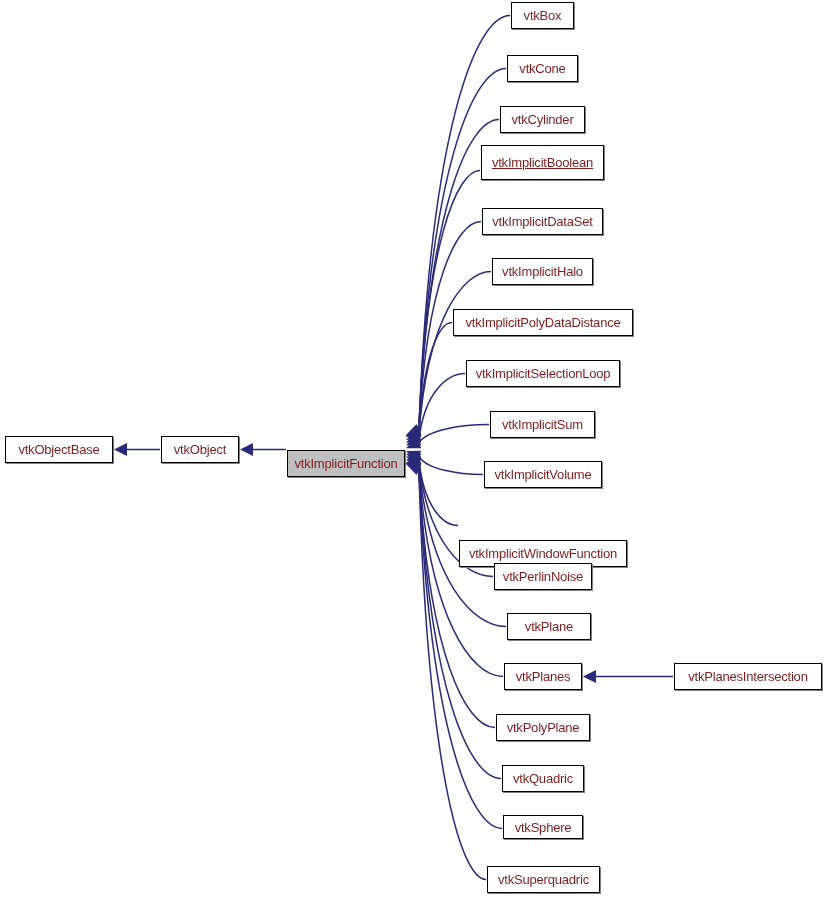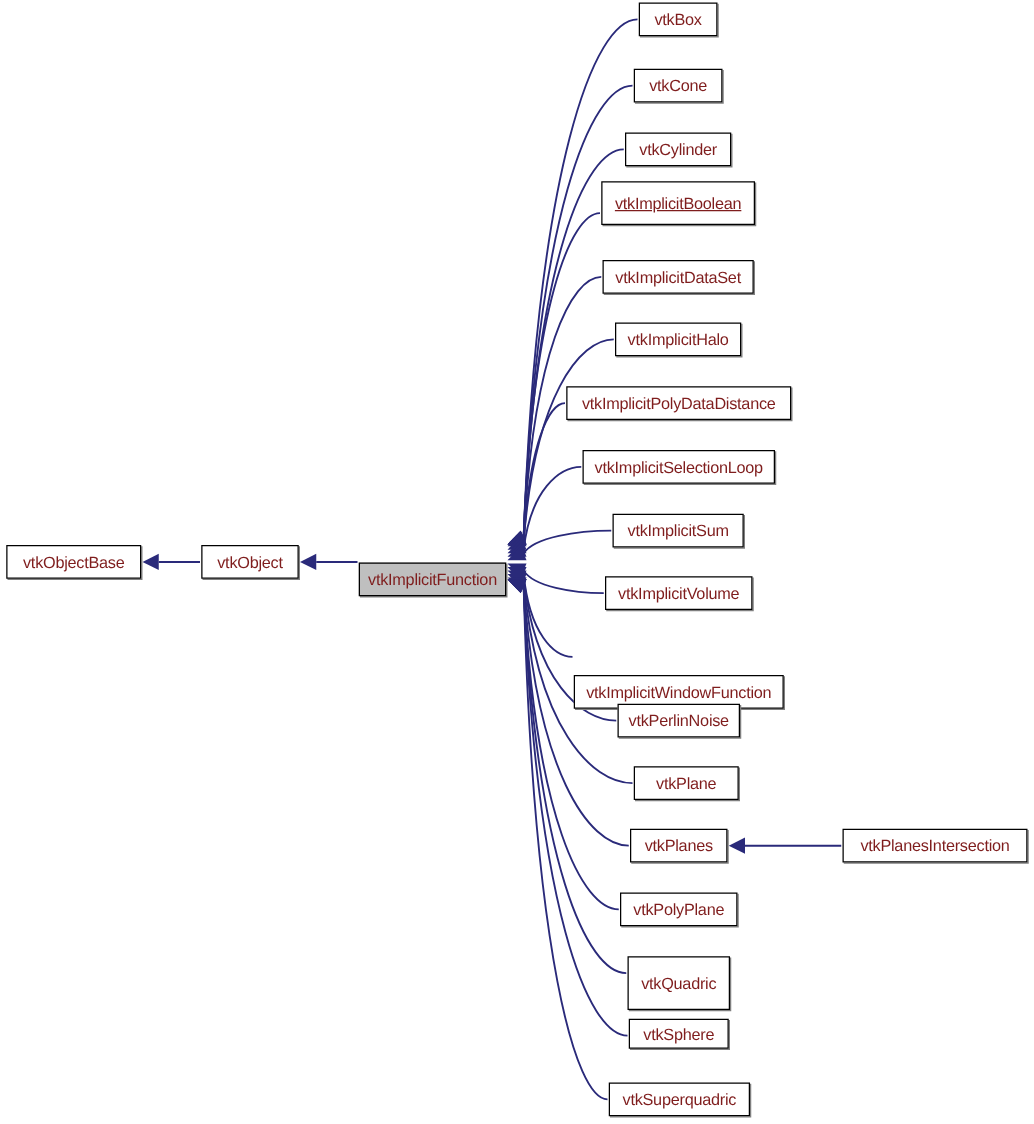--- a/index.html
+++ b/index.html
@@ -154,21 +154,21 @@
       </div>
       <div class="node" style="left: 507px; top: 613px; width: 84px; height: 27px;">
         <span class="lbl">vtkPlane</span>
       </div>
       <div class="node" style="left: 504px; top: 663px; width: 78px; height: 27px;">
         <span class="lbl">vtkPlanes</span>
       </div>
       <div class="node" style="left: 496px; top: 714px; width: 94px; height: 27px;">
         <span class="lbl">vtkPolyPlane</span>
       </div>
-      <div class="node" style="left: 502px; top: 765px; width: 82px; height: 43px;">
+      <div class="node" style="left: 502px; top: 765px; width: 82px; height: 27px;">
         <span class="lbl">vtkQuadric</span>
       </div>
       <div class="node" style="left: 503px; top: 815px; width: 80px; height: 24px;">
         <span class="lbl">vtkSphere</span>
       </div>
       <div class="node" style="left: 487px; top: 866px; width: 113px; height: 27px;">
         <span class="lbl">vtkSuperquadric</span>
       </div>
       <div class="node" style="left: 674px; top: 663px; width: 148px; height: 27px;">
         <span class="lbl">vtkPlanesIntersection</span>

